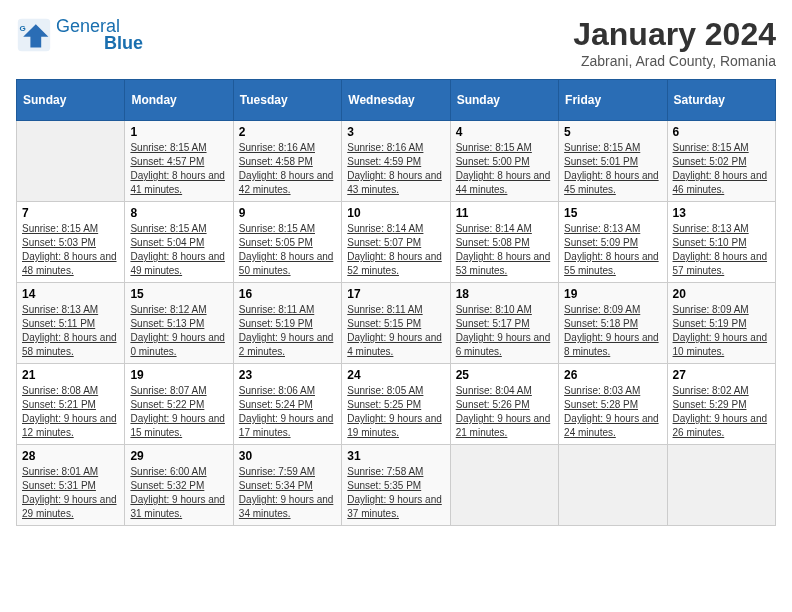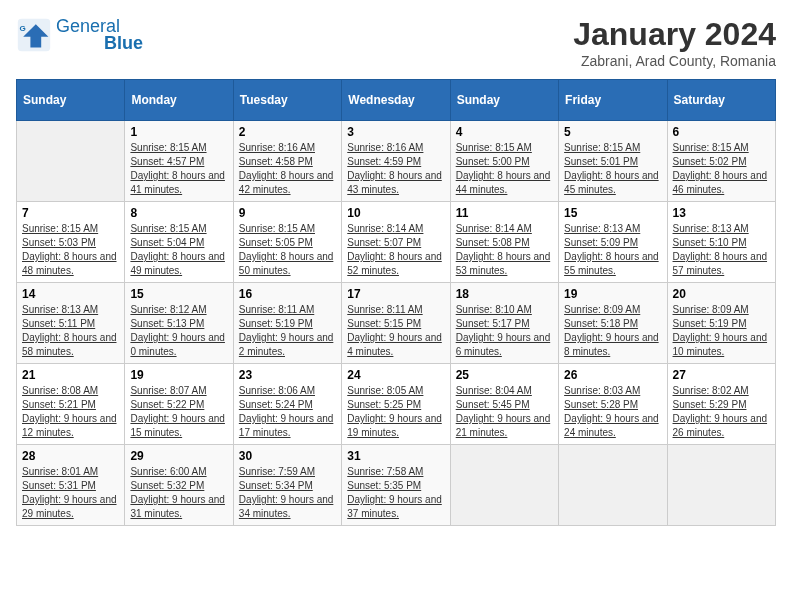--- a/index.html
+++ b/index.html
@@ -311,21 +311,21 @@
         <div class="day-detail">
           <span>Sunrise: 8:05 AM</span><br>
           <span>Sunset: 5:25 PM</span><br>
           <span>Daylight: 9 hours and 19 minutes.</span>
         </div>
       </td>
         <td>
         <span class="day-num">25</span>
         <div class="day-detail">
           <span>Sunrise: 8:04 AM</span><br>
-          <span>Sunset: 5:45 PM</span><br>
+          <span>Sunset: 5:26 PM</span><br>
           <span>Daylight: 9 hours and 21 minutes.</span>
         </div>
       </td>
         <td>
         <span class="day-num">26</span>
         <div class="day-detail">
           <span>Sunrise: 8:03 AM</span><br>
           <span>Sunset: 5:28 PM</span><br>
           <span>Daylight: 9 hours and 24 minutes.</span>
         </div>

